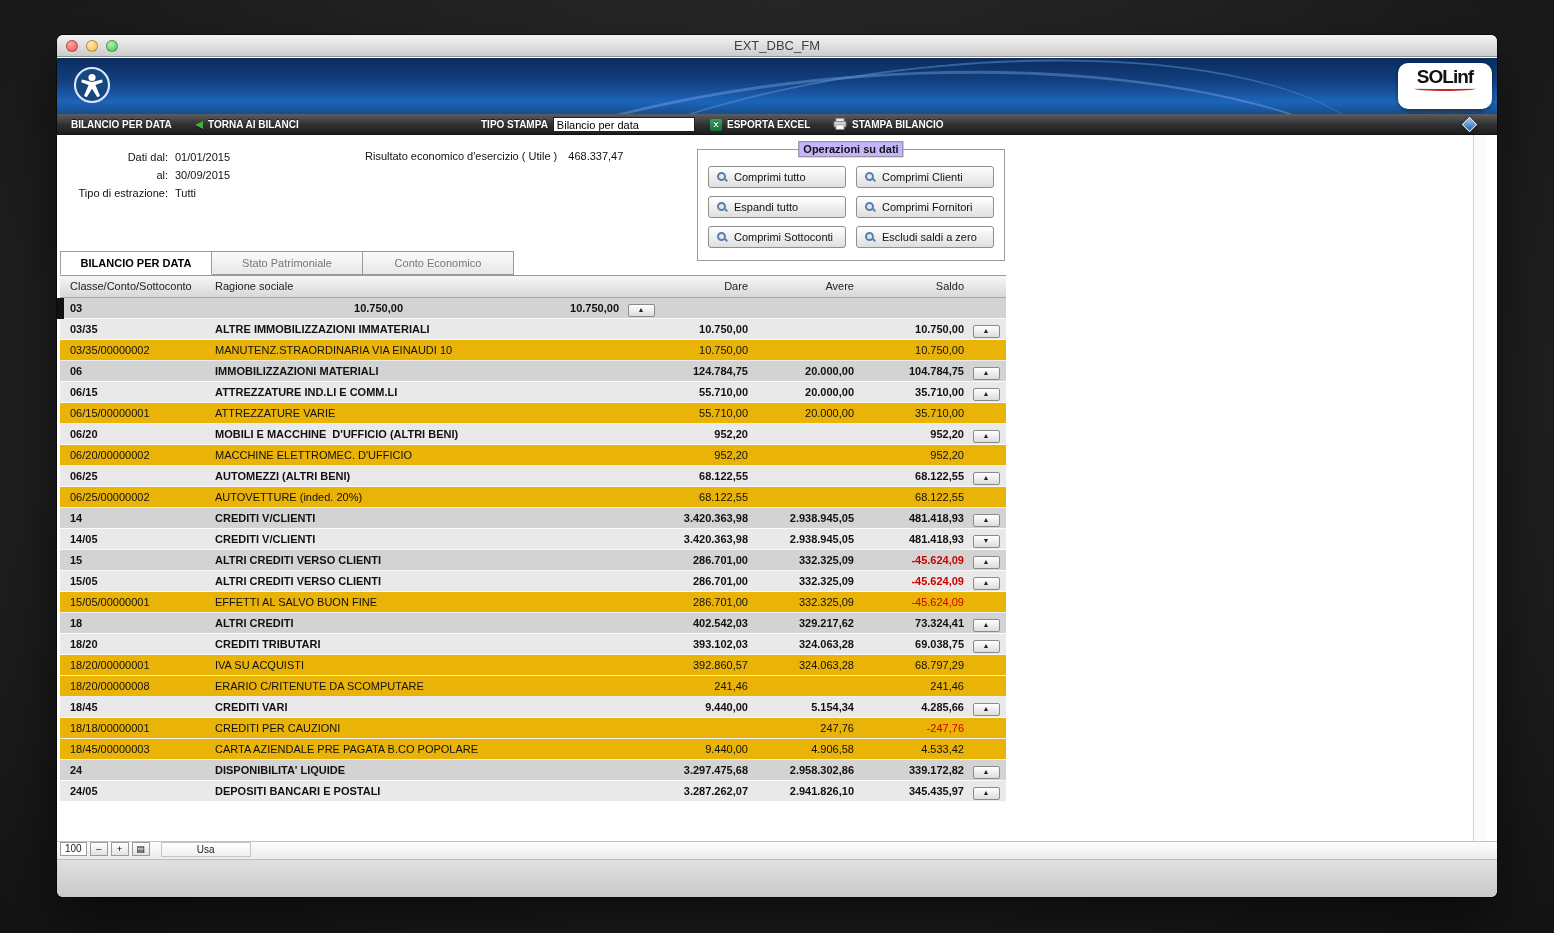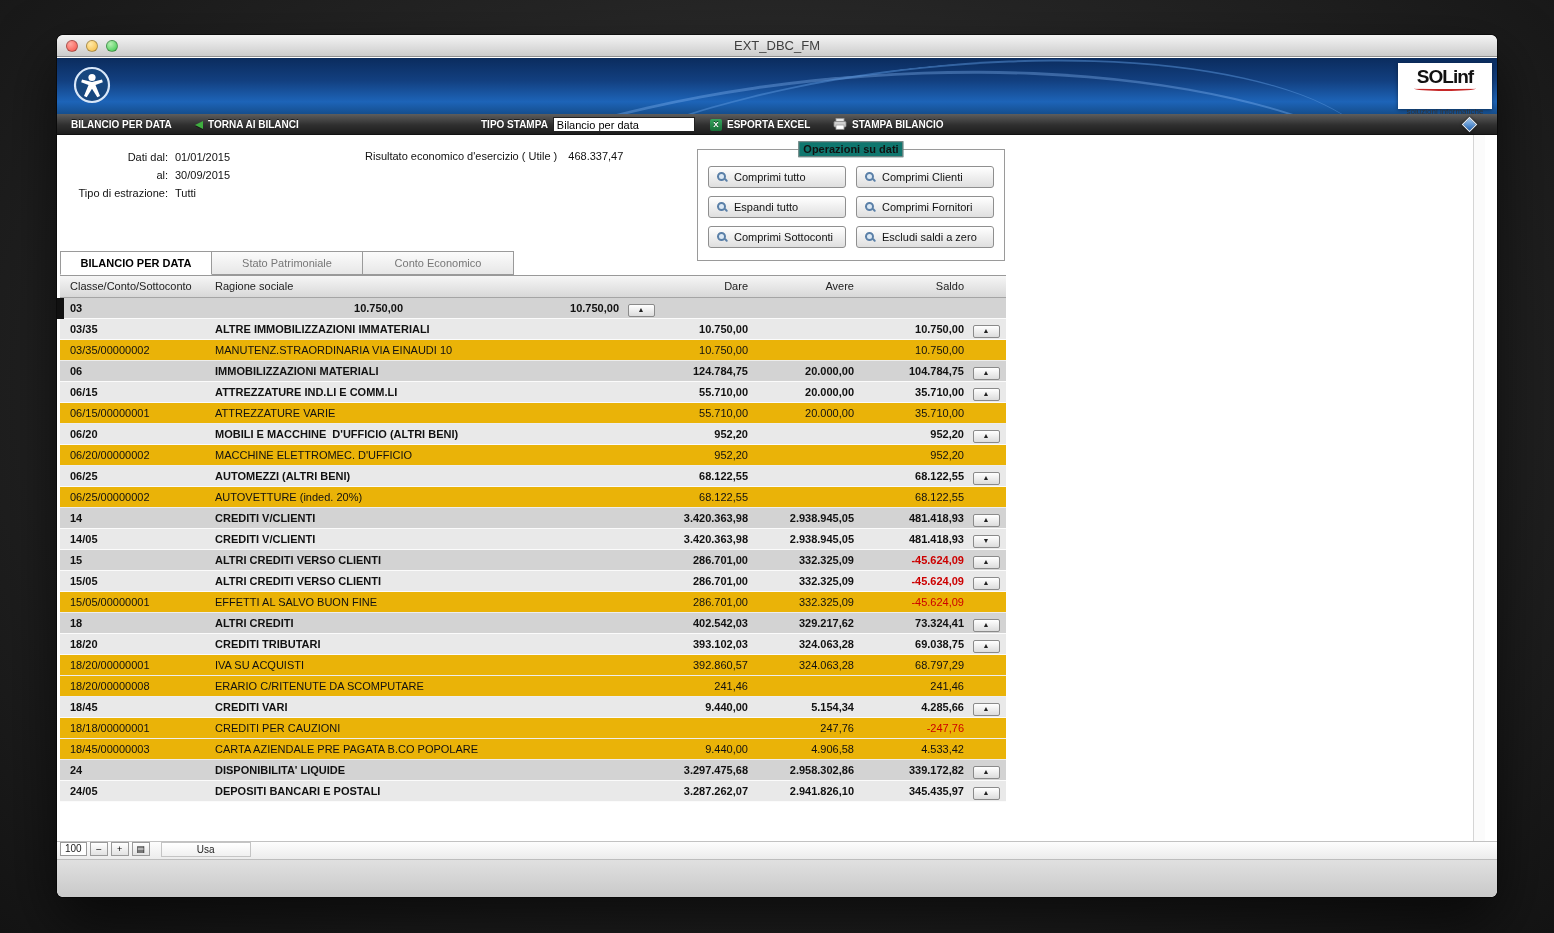--- a/index.html
+++ b/index.html
@@ -20,21 +20,21 @@
   .light.green{background:radial-gradient(circle at 35% 30%, #b6f0b2, #38c84b)}
   .wtitle{text-align:center;line-height:22px;font-size:13px;color:#3f3f3f}
 
   
   .bluehdr{position:absolute;left:0;top:23px;right:0;height:56px;overflow:hidden;
            background:linear-gradient(180deg,#0b2c5e 0%,#123f7f 40%,#1d64b8 78%,#154e8d 100%)}
   .swoosh{position:absolute;border-radius:50%}
   .s1{width:1150px;height:430px;left:250px;top:16px;border-top:3px solid rgba(140,190,250,.35);transform:rotate(-4deg)}
   .s2{width:900px;height:300px;left:430px;top:8px;border-top:2px solid rgba(90,150,220,.5);transform:rotate(-6deg)}
   .appicon{position:absolute;left:16px;top:8px;width:38px;height:38px}
-  .logo{position:absolute;right:5px;top:5px;width:94px;height:46px;background:#fff;border-radius:0;
+  .logo{position:absolute;right:5px;top:5px;width:94px;height:46px;background:#fff;border-radius:10px;
         box-shadow:0 1px 4px rgba(0,0,0,.45);text-align:center;padding-top:5px}
   .logo-main{font-size:19px;font-weight:bold;color:#111;letter-spacing:-1px;line-height:18px}
   .logo-swoosh{width:62px;height:5px;margin:0 auto;border-bottom:2px solid #c62828;border-radius:50%}
   .logo-sub{font-size:8px;color:#333;margin-top:16px;white-space:nowrap}
 
   
   .toolbar{position:absolute;left:0;top:79px;right:0;height:21px;color:#fff;
            background:linear-gradient(#5d5d5d,#2f2f2f 55%,#1d1d1d);border-bottom:1px solid #111}
   .tb-item{position:absolute;top:0;height:21px;display:flex;align-items:center;gap:5px;white-space:nowrap;
            font-size:10px;font-weight:bold;text-shadow:0 -1px 0 rgba(0,0,0,.6);color:#fff;background:none;border:none;cursor:pointer;font-family:inherit}
@@ -59,21 +59,21 @@
   .content{position:absolute;left:0;top:100px;right:0;height:706px;background:#fff;font-size:11px;color:#111}
   .vtrack{position:absolute;right:12px;top:0;bottom:0;width:12px;border-left:1px solid #d5d5d5;background:#fbfbfb}
 
   .info{position:absolute;left:8px;top:13px}
   .irow{display:flex;height:18px;align-items:center}
   .ilabel{width:103px;text-align:right;margin-right:7px}
   .risultato{position:absolute;left:308px;top:15px}
   .risultato .rval{margin-left:8px}
 
   .ops{position:absolute;left:640px;top:14px;width:308px;height:112px;border:1px solid #9a9a9a;background:#fff}
-  .ops-title{position:absolute;left:50%;top:0;transform:translate(-50%,-55%);border:1px solid #8a8a8a;background:#0f766e;
+  .ops-title{position:absolute;left:50%;top:0;transform:translate(-50%,-55%);border:1px solid #8a8a8a;background:#c4b5fd;
              padding:1px 4px;font-size:11px;font-weight:bold;white-space:nowrap}
   .ops-grid{display:grid;grid-template-columns:138px 138px;gap:8px 10px;padding:16px 8px 16px 8px;justify-content:center}
   .op-btn{height:22px;border:1px solid #8f8f8f;border-radius:3px;background:linear-gradient(#ffffff,#dfdfdf);
           font-size:11px;display:flex;align-items:center;gap:6px;padding:0 0 0 7px;cursor:pointer;font-family:inherit;color:#111}
   .mag-icon{position:relative;width:12px;height:12px;flex:0 0 12px;display:inline-block}
   .mag-icon::before{content:"";position:absolute;left:1px;top:1px;width:5px;height:5px;border:2px solid #5b80a8;
                     border-radius:50%;background:#dce9f5}
   .mag-icon::after{content:"";position:absolute;left:8px;top:8px;width:4px;height:2px;background:#5b80a8;
                    transform:rotate(45deg);border-radius:1px}
 

